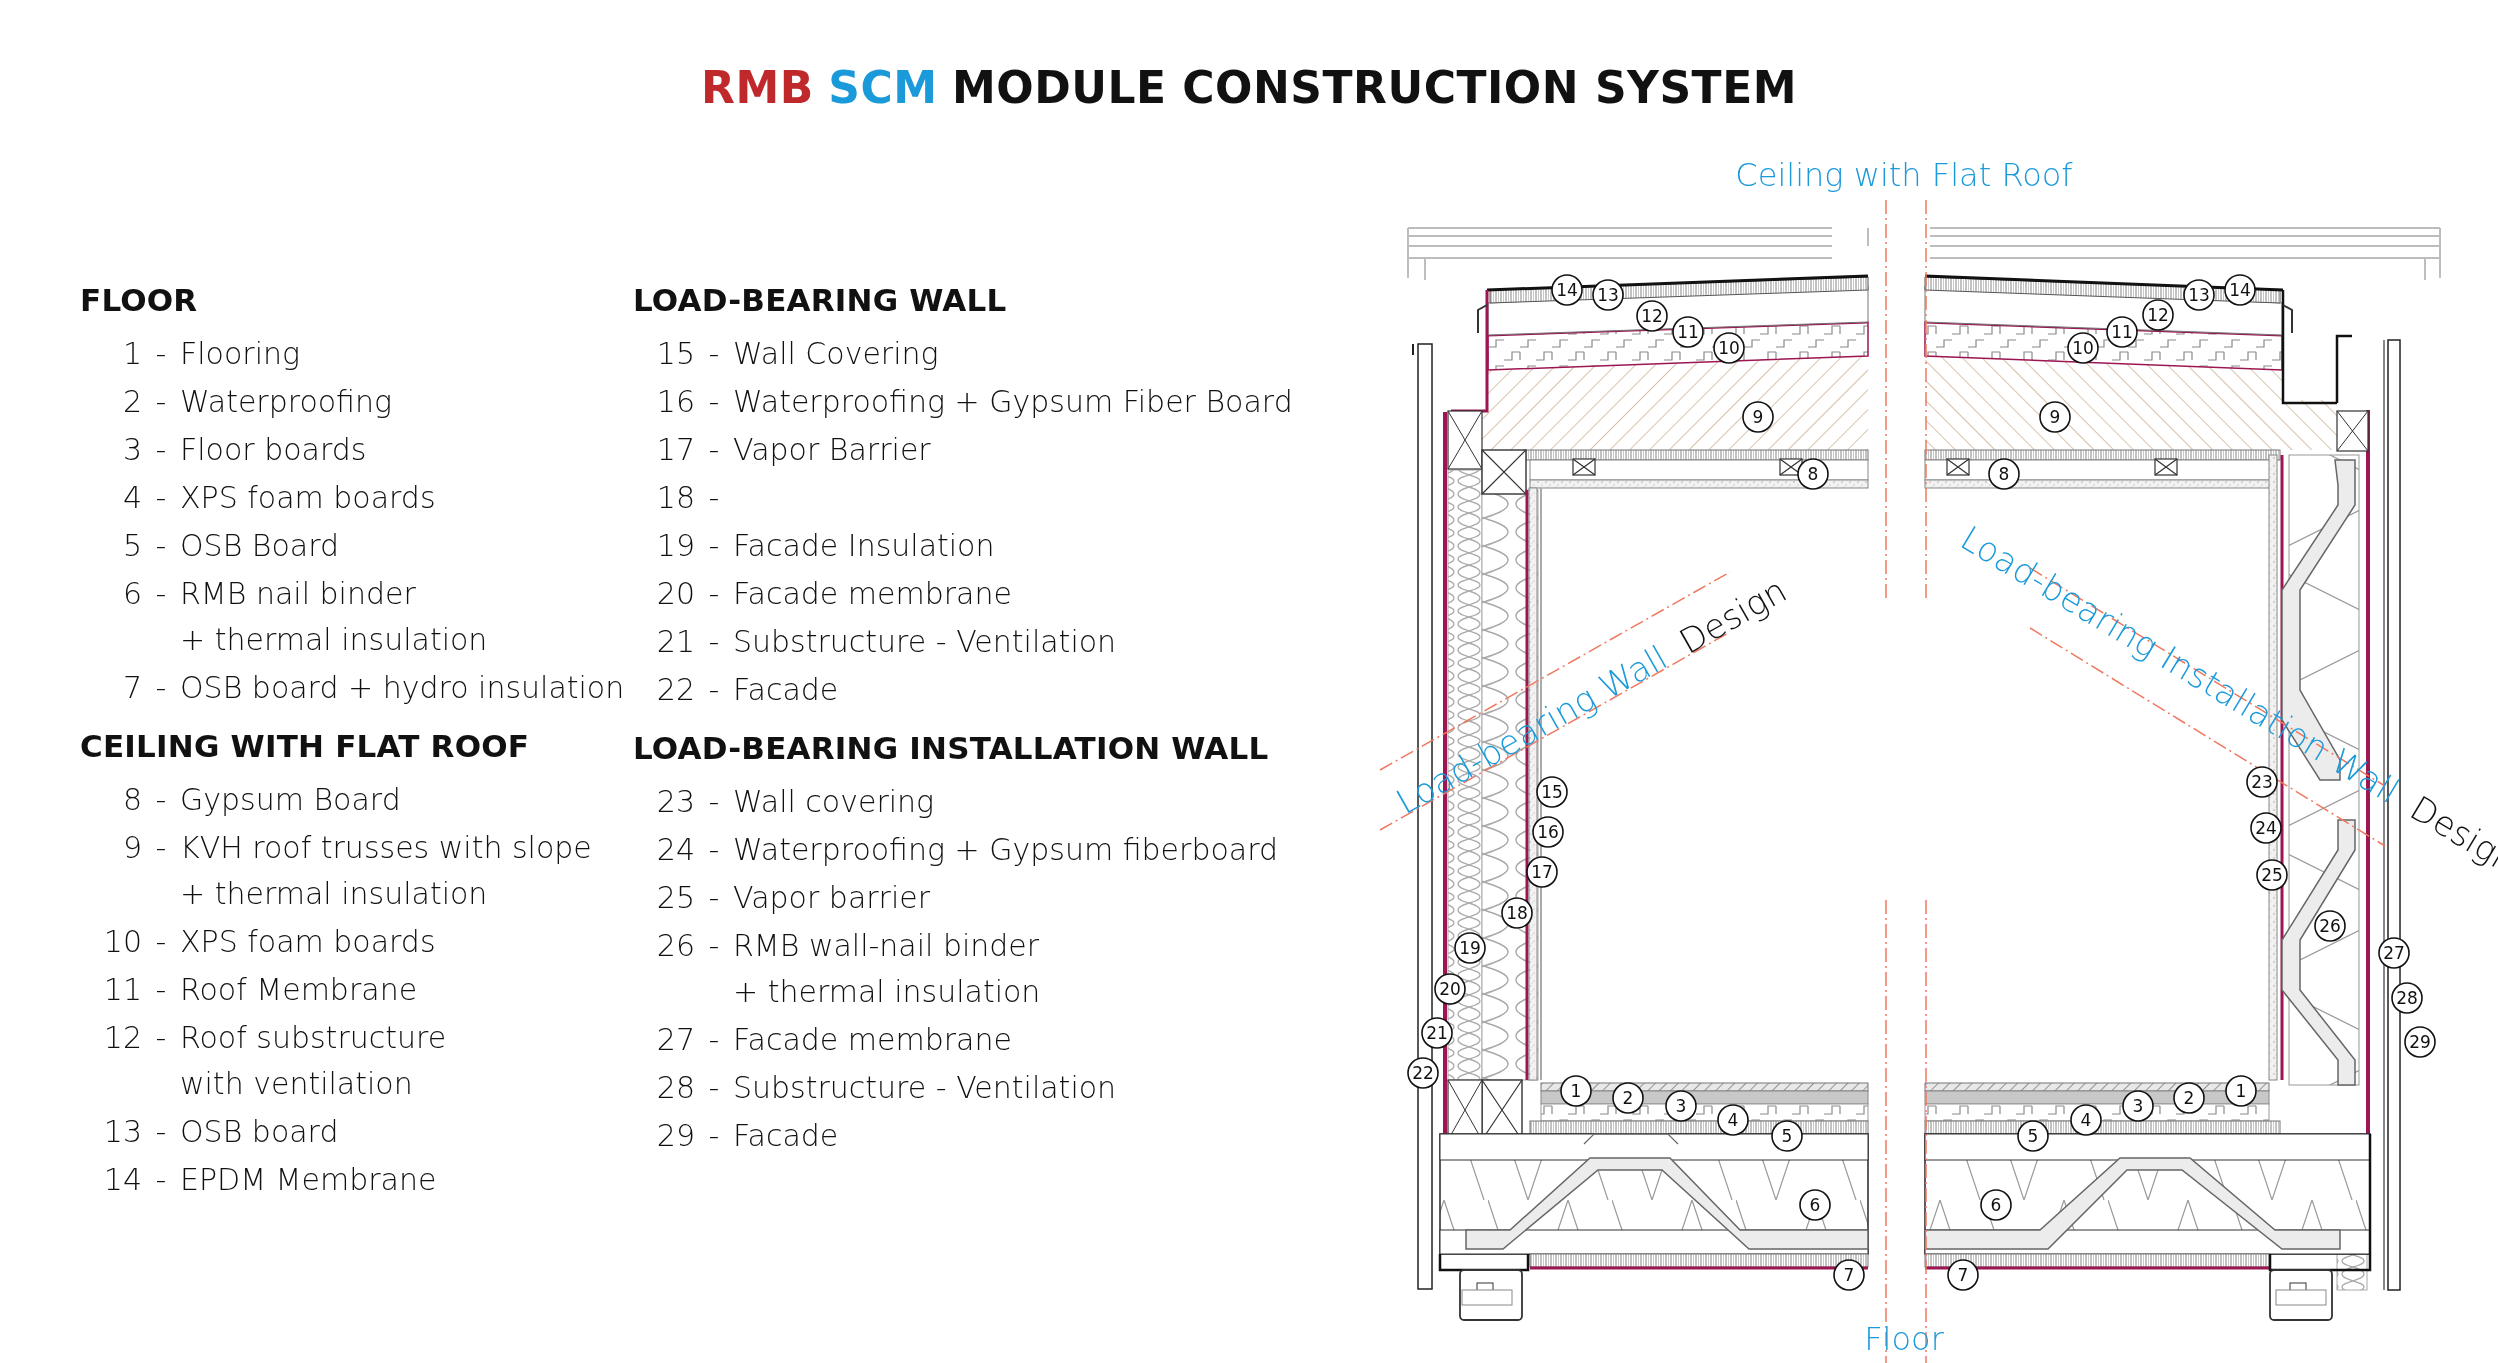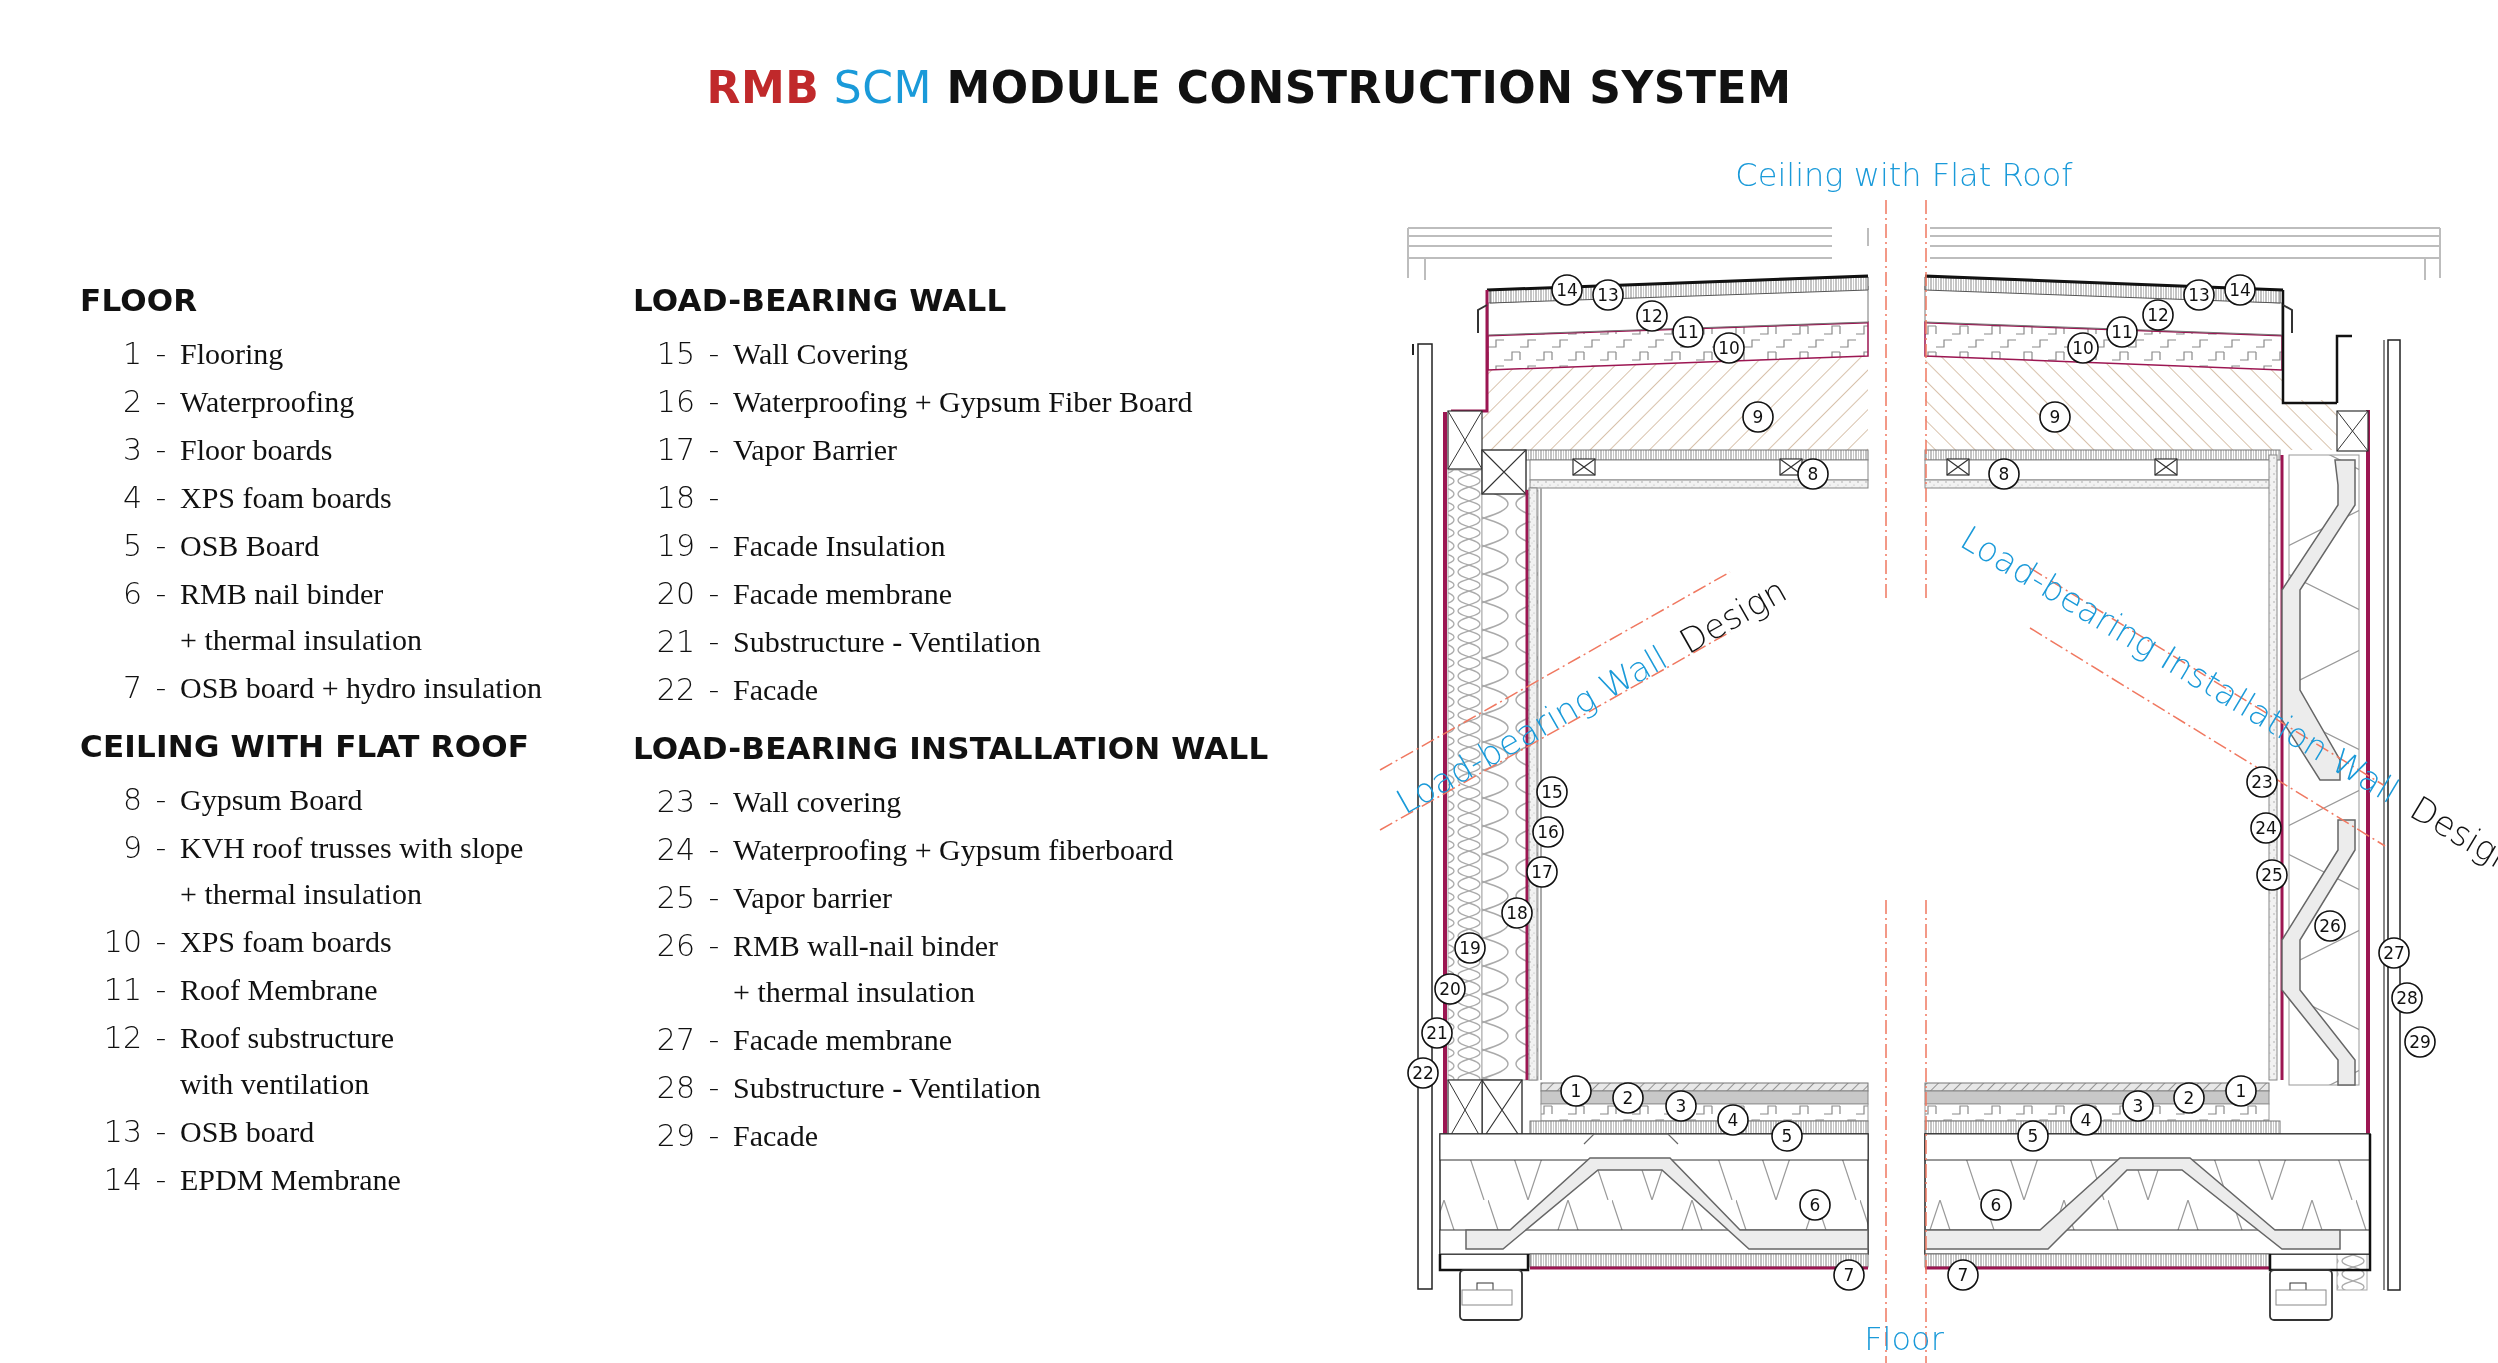--- a/index.html
+++ b/index.html
@@ -1,30 +1,30 @@
 <!DOCTYPE html>
 <html><head>
 <meta charset="utf-8">
 <style>
   html,body{margin:0;padding:0;background:#fff;}
   body{width:2498px;height:1363px;position:relative;overflow:hidden;font-family:"DejaVu Sans","Liberation Sans",sans-serif;color:#111;}
   .title{position:absolute;left:0;width:2498px;top:62px;text-align:center;font-size:44px;letter-spacing:0.5px;font-weight:300;}
   .title .t-red{font-weight:700;}
-  .title .t-blue{font-weight:400;margin-top:12px;}
+  .title .t-blue{font-weight:700;margin-top:12px;}
   .title .t-rest{font-weight:700;}
   .legend-col{position:absolute;top:278px;}
   .legend-col.c1{left:80px;width:520px;}
   .legend-col.c2{left:633px;width:760px;}
   .sec{margin-bottom:12px;}
   .sec h3{margin:0 0 8px 0;font-size:31px;font-weight:700;letter-spacing:0.2px;height:44px;line-height:44px;}
   .item{display:flex;font-size:30px;font-weight:300;line-height:48px;}
   .item .num{width:62px;text-align:right;flex:none;}
   .item .dash{width:38px;text-align:center;flex:none;}
   .item .txt{flex:1;}
-  .item .txt div{white-space:nowrap;font-family:Liberation Serif, serif;}
+  .item .txt div{white-space:nowrap;}
   .item .txt div+div{margin-top:-2px;}
   svg#diagram{position:absolute;left:0;top:0;}
   .lbl{font-family:"DejaVu Sans","Liberation Sans",sans-serif;font-weight:300;}
 </style>
 </head>
 <body>
 
 <div class="title">
   <span class="t-red" style="color:#c0292b">RMB</span>
   <span class="t-blue" style="color:#1a9ad9">SCM</span>

